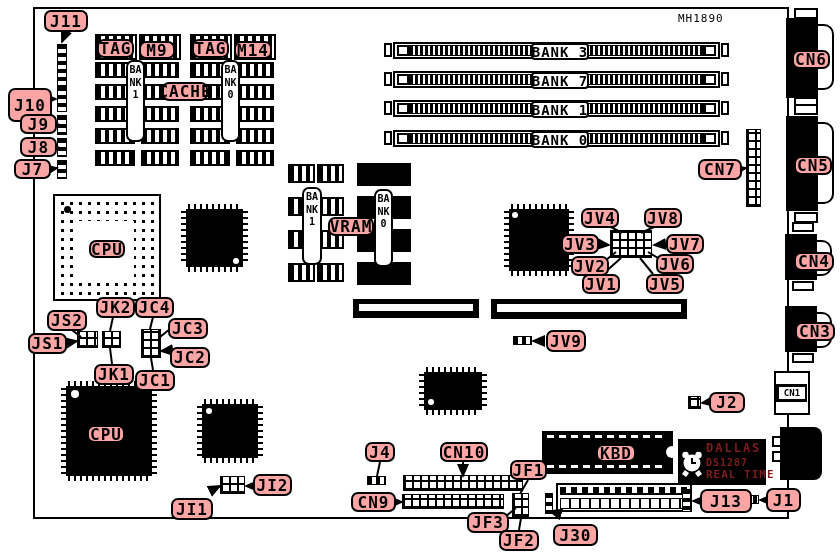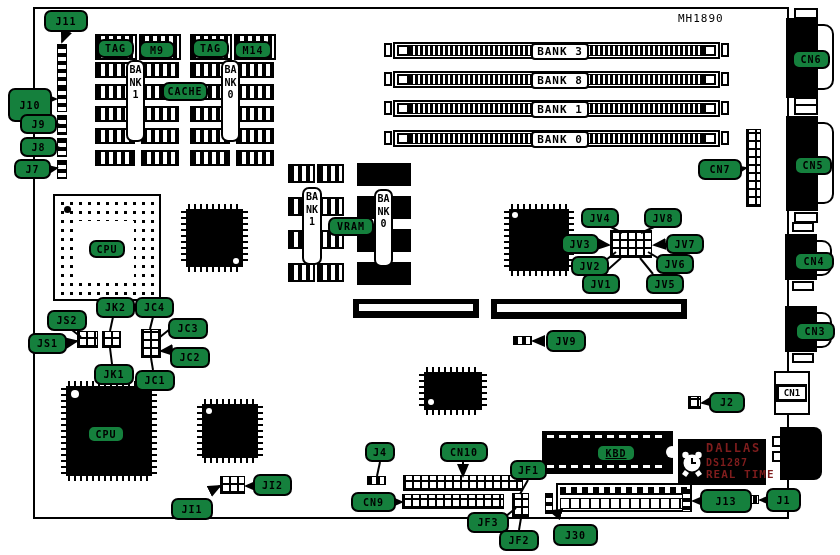--- a/index.html
+++ b/index.html
@@ -2,27 +2,27 @@
 <html><head>
 <meta charset="utf-8">
 <style>
   * { box-sizing: border-box; margin: 0; padding: 0; }
   html,body { background:#fff; }
   body { width:840px; height:555px; font-family:"DejaVu Sans Mono", monospace; color:#000; }
   #stage { position:relative; width:840px; height:555px; background:#fff; overflow:hidden; }
   .abs { position:absolute; }
   .board { position:absolute; border:2px solid #000; background:#fff; }
   .lbl { position:absolute; display:flex; align-items:center; justify-content:center;
-         background:#15803d; border:2px solid #000; border-radius:7px; font-size:10px; font-weight:bold;
+         background:#fca5a5; border:2px solid #000; border-radius:7px; font-size:16px; font-weight:bold;
          letter-spacing:1px; z-index:6; padding:0 2px; white-space:nowrap; }
   .vlbl { position:absolute; background:#fff; border:2px solid #000; border-radius:7px; z-index:6;
           font-size:10px; font-weight:bold; line-height:12.5px; text-align:center;
           word-break:break-all; padding:2px 0; }
   .banklbl { position:absolute; display:flex; align-items:center; justify-content:center;
-         background:#fff; border:2px solid #000; border-radius:4px; font-size:11px; font-weight:bold;
+         background:#fff; border:2px solid #000; border-radius:4px; font-size:14px; font-weight:bold;
          letter-spacing:1px; z-index:3; white-space:nowrap; }
   .chip-striped { position:absolute; border:2px solid #000;
          background:repeating-linear-gradient(90deg,#000 0 4px,#fff 4px 8px); }
   .chip-black { position:absolute; background:#000; }
   .vstrip { position:absolute; border:1px solid #000;
          background:repeating-linear-gradient(180deg,#000 0 4px,#fff 4px 8px); }
   .hstrip { position:absolute; border:1px solid #000;
          background:repeating-linear-gradient(90deg,#000 0 4px,#fff 4px 8px); }
   .hdr { position:absolute; background-color:#000; border:1px solid #000;
          background-image:repeating-linear-gradient(90deg,#000 0 2px,transparent 2px 8px),
@@ -116,21 +116,21 @@
   <div class="clip" style="left:704px;top:45px;"></div>
   <div class="banklbl" style="left:531px;top:43px;width:58px;height:17px;">BANK 3</div>
 
   <div class="simm" style="left:393px;top:71px;width:327px;height:17px;">
     <div class="simm-fill" style="left:14px;right:14px;"></div>
   </div>
   <div class="brkt" style="left:384px;top:72px;"></div>
   <div class="brkt" style="left:721px;top:72px;"></div>
   <div class="clip" style="left:397px;top:74px;"></div>
   <div class="clip" style="left:704px;top:74px;"></div>
-  <div class="banklbl" style="left:531px;top:72px;width:58px;height:17px;">BANK 8</div>
+  <div class="banklbl" style="left:531px;top:72px;width:58px;height:17px;">BANK 7</div>
 
   <div class="simm" style="left:393px;top:100px;width:327px;height:17px;">
     <div class="simm-fill" style="left:14px;right:14px;"></div>
   </div>
   <div class="brkt" style="left:384px;top:101px;"></div>
   <div class="brkt" style="left:721px;top:101px;"></div>
   <div class="clip" style="left:397px;top:103px;"></div>
   <div class="clip" style="left:704px;top:103px;"></div>
   <div class="banklbl" style="left:531px;top:101px;width:58px;height:17px;">BANK 1</div>
 

